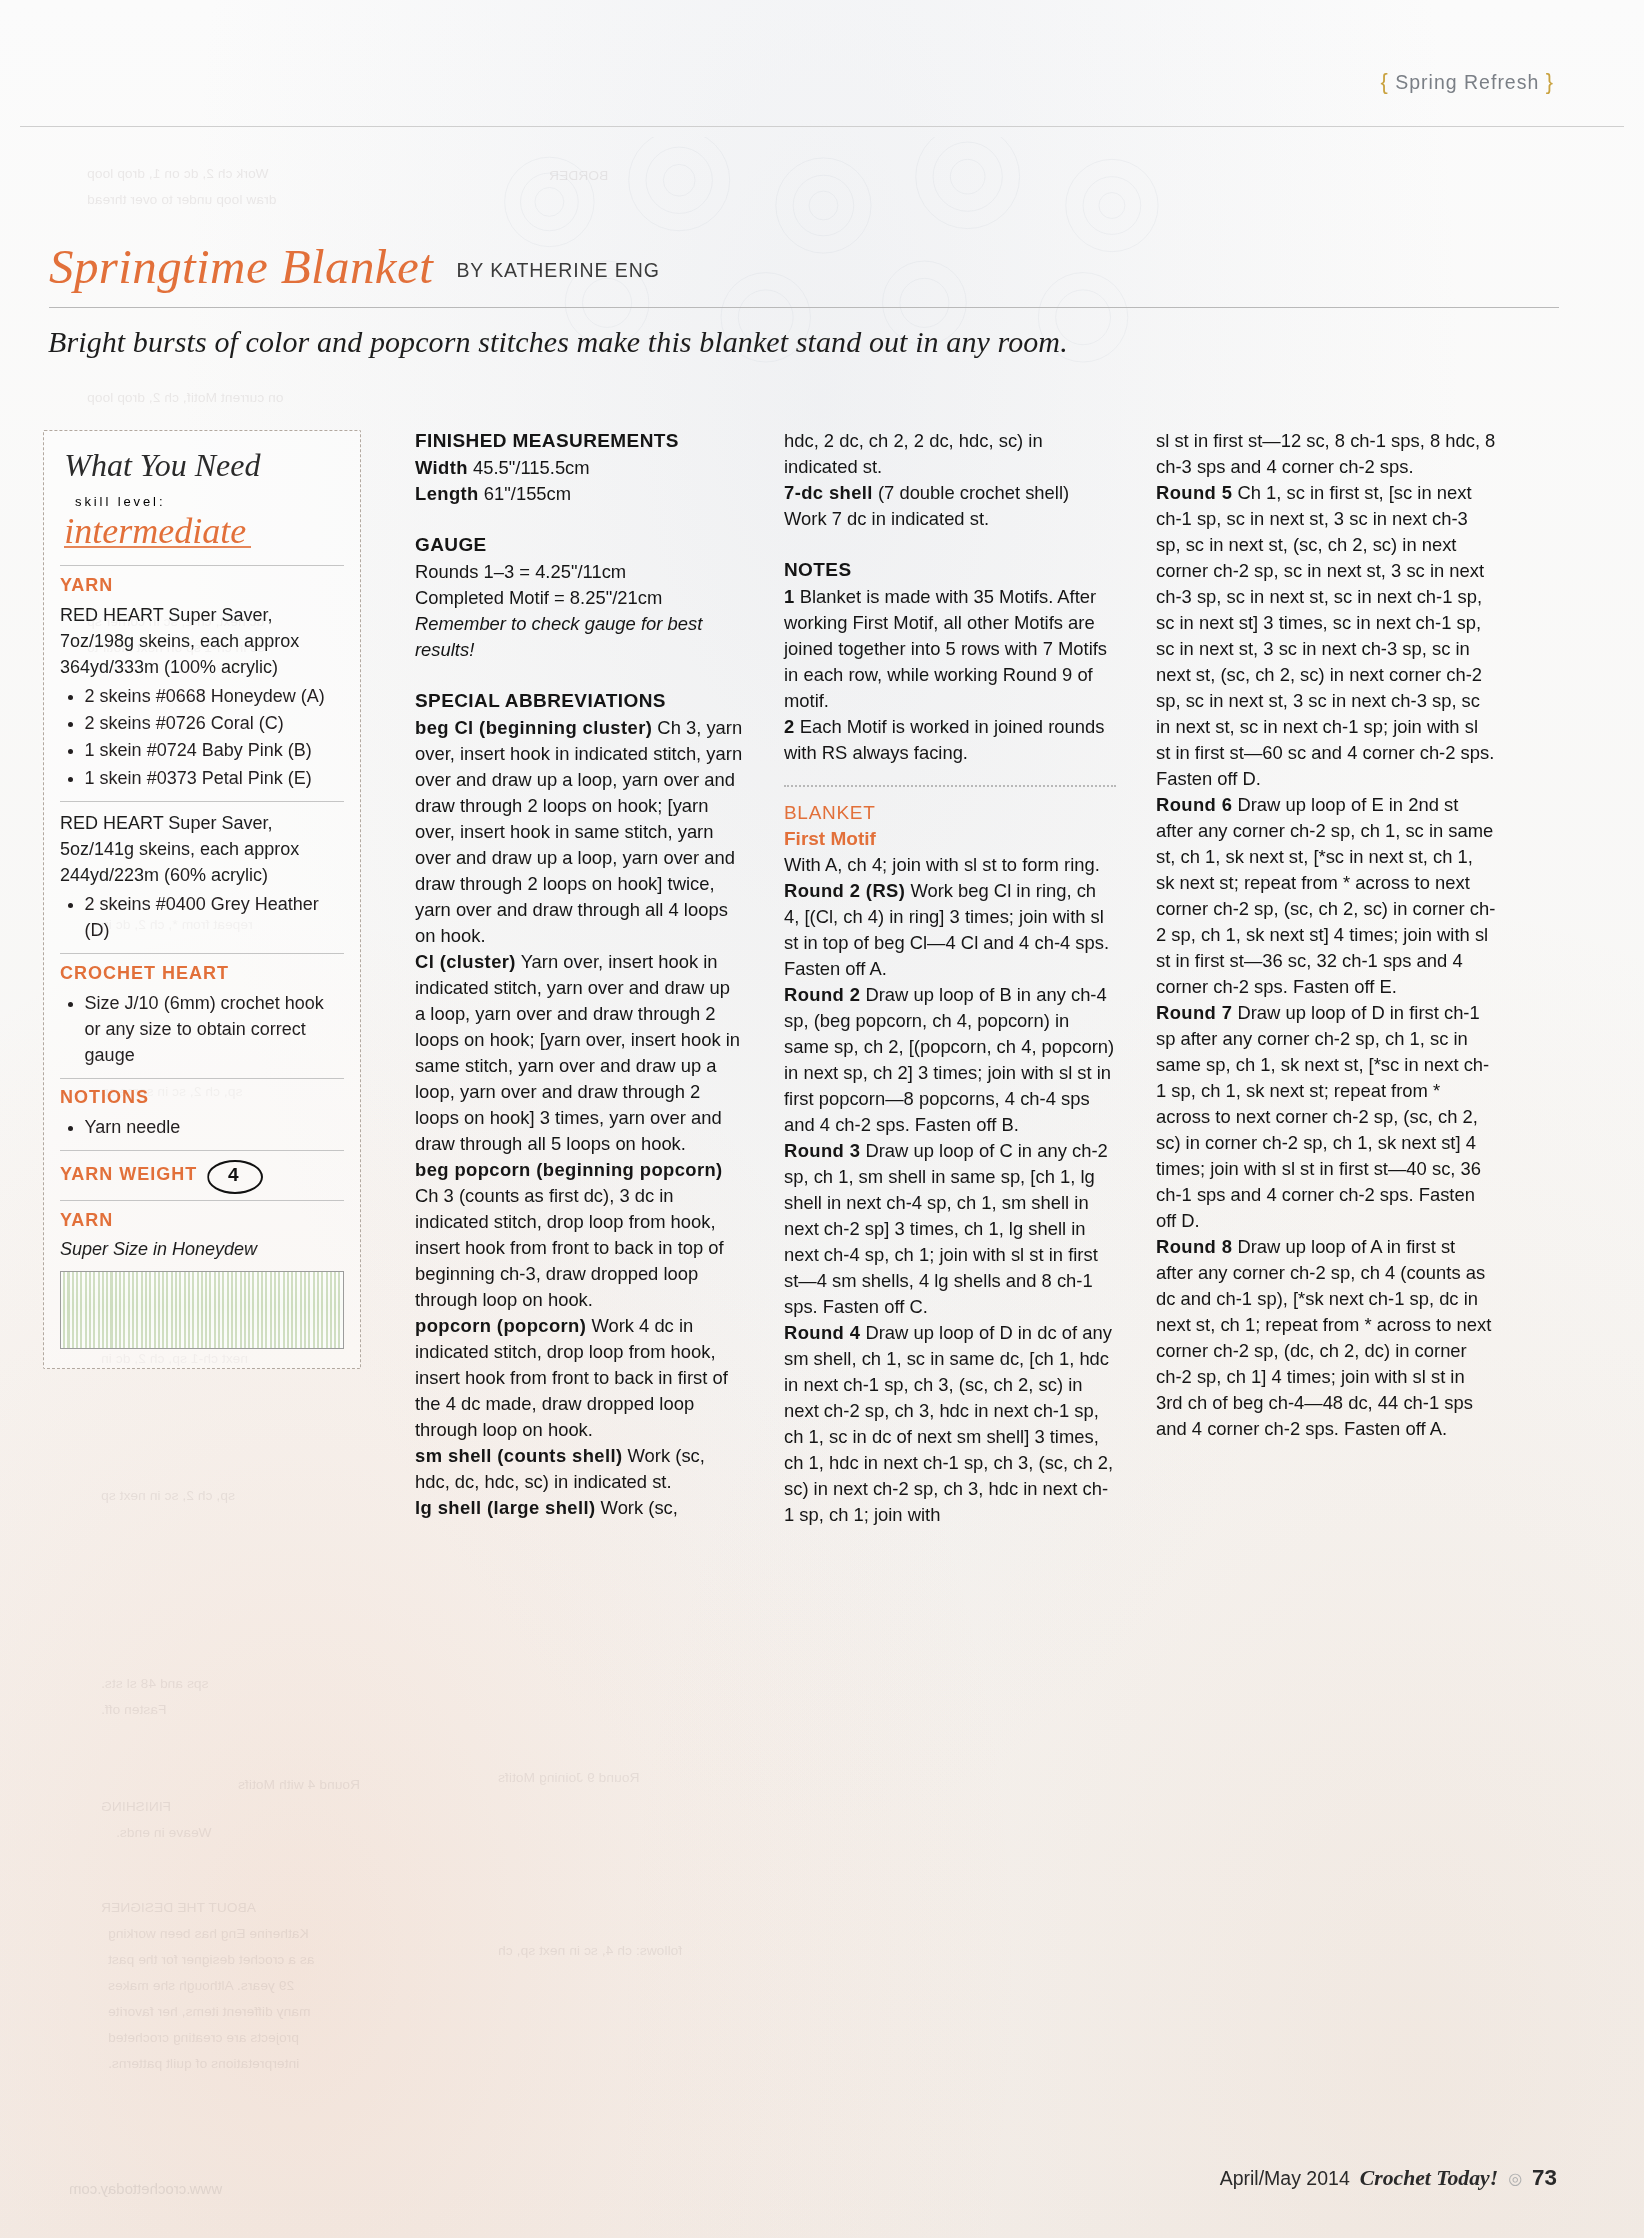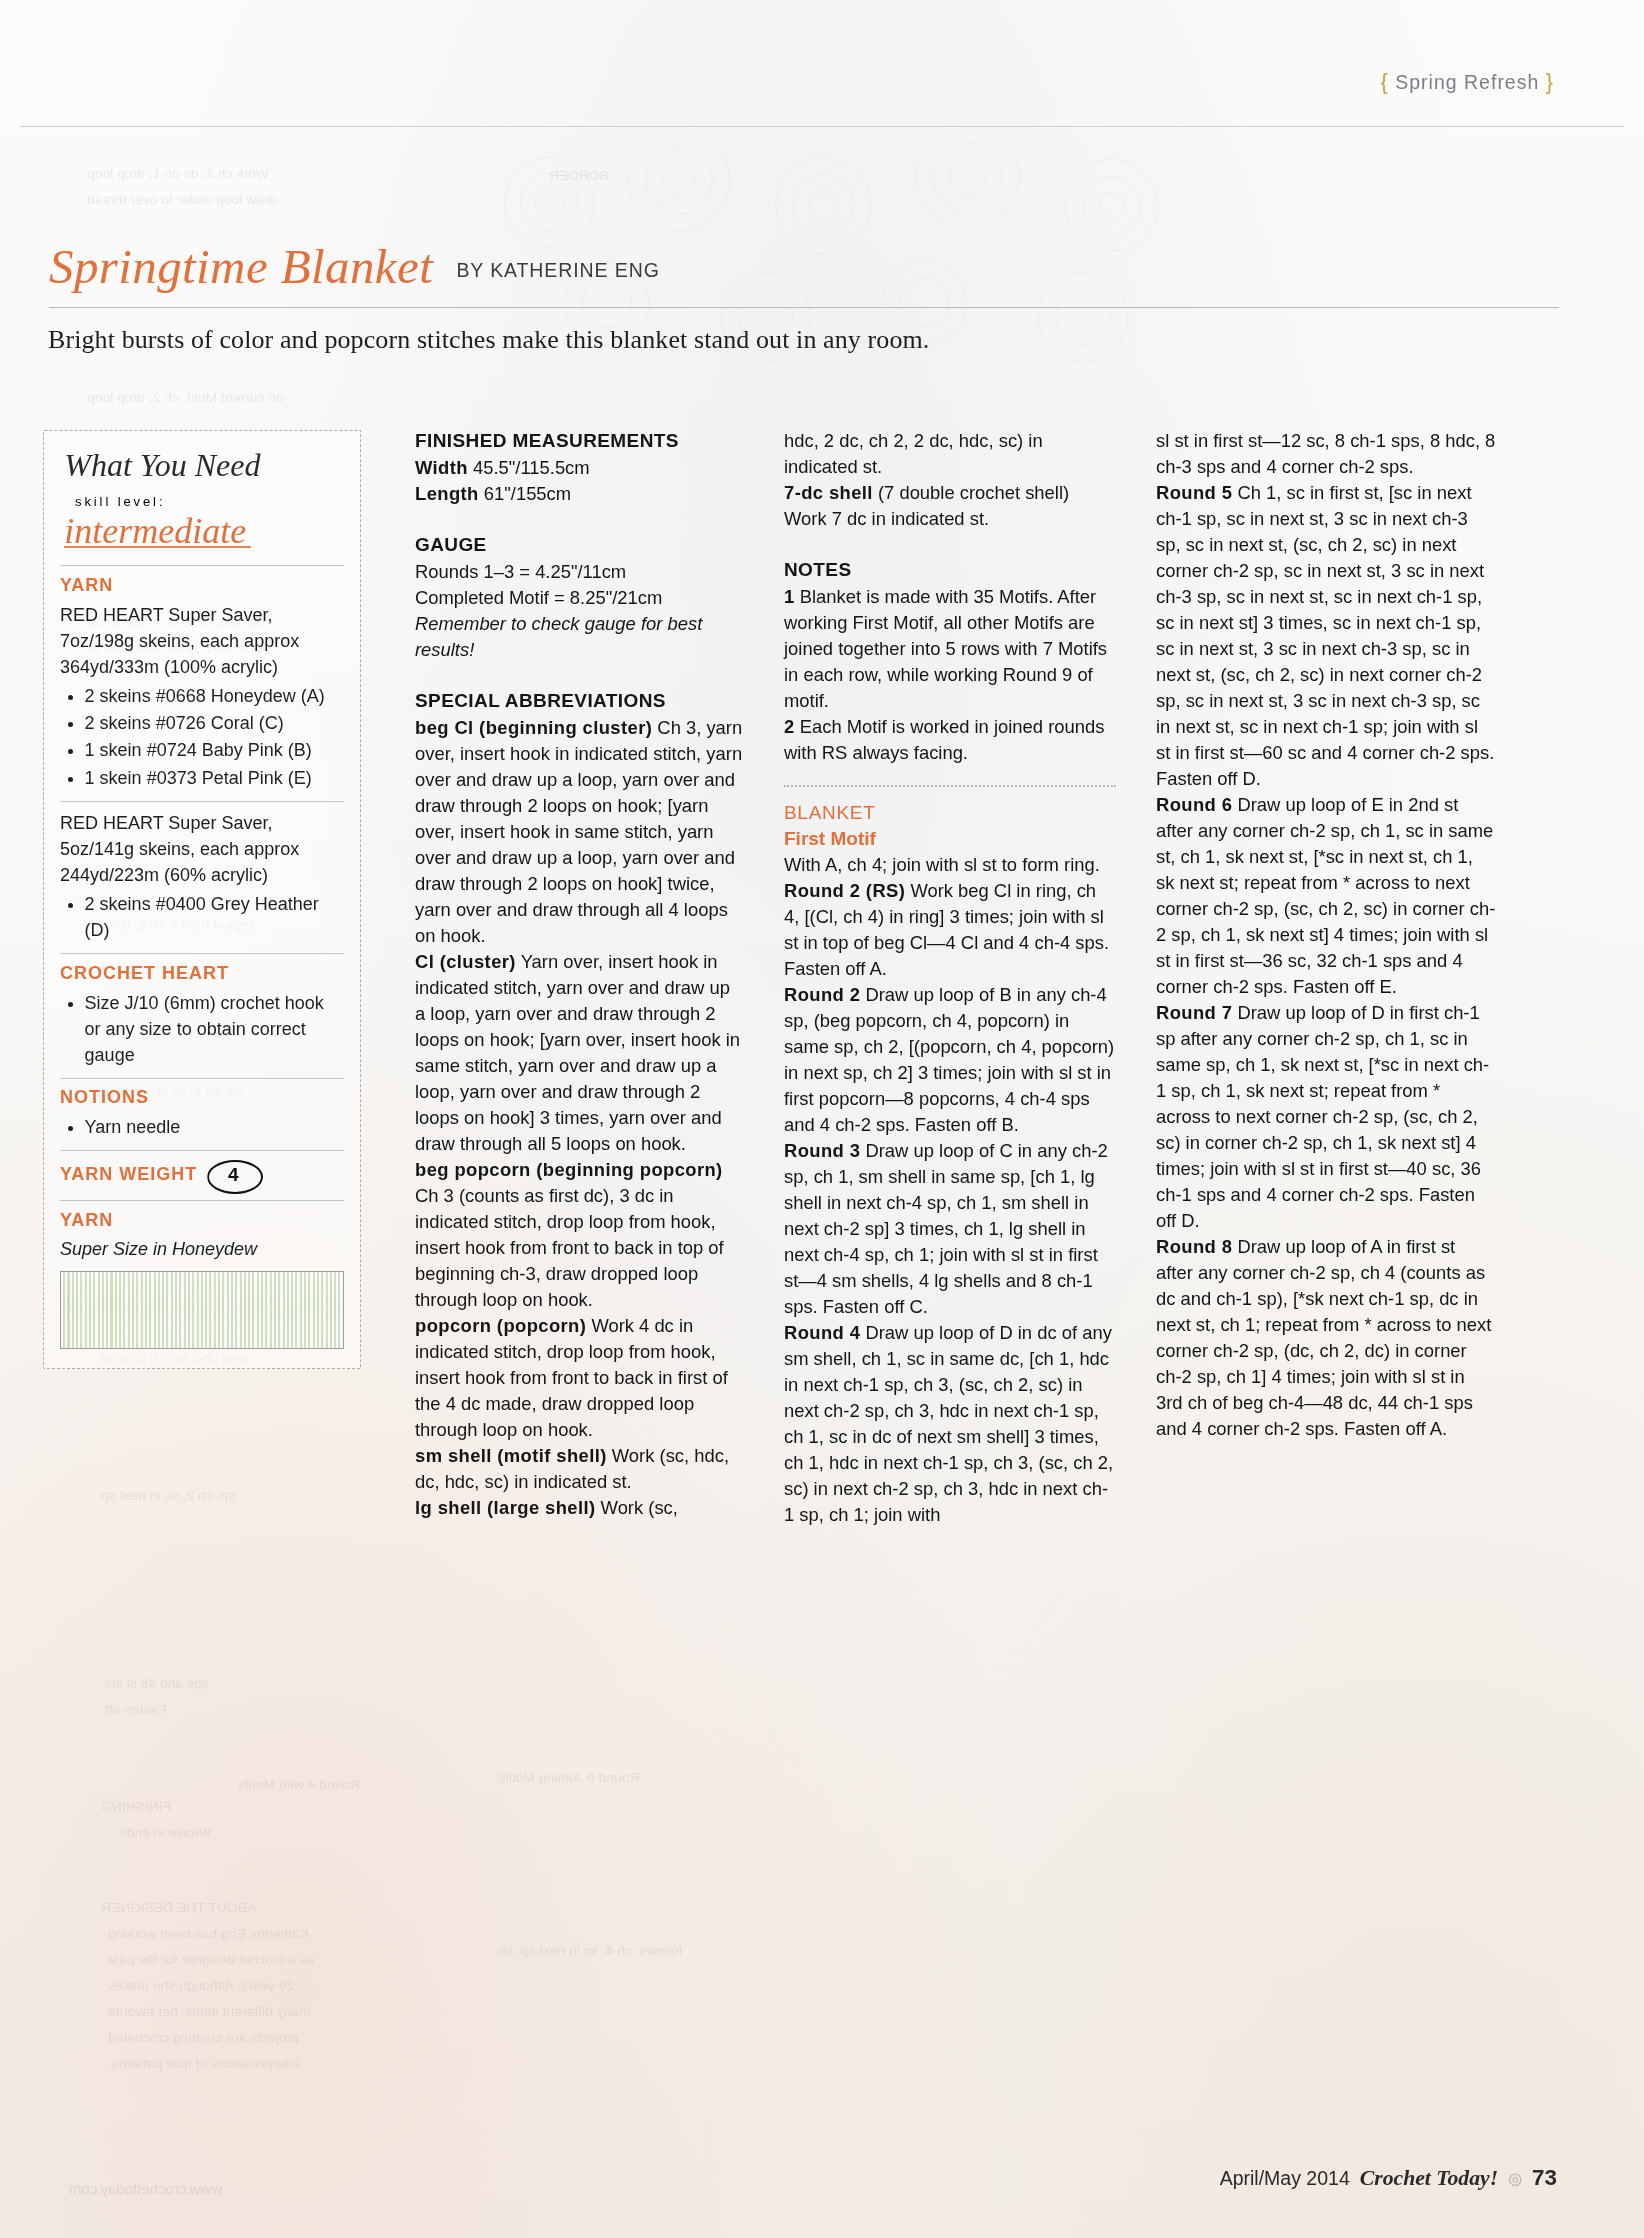--- a/index.html
+++ b/index.html
@@ -67,21 +67,22 @@
     vertical-align:baseline;
     position:relative;top:-5.8px;
   }
   .title-rule{
     position:absolute;top:307px;left:49px;right:85px;
     border-top:0.7px solid #b9b9b9;
   }
   .deck{
     position:absolute;top:325px;left:48px;right:79px;
     font-family:"Liberation Serif", serif;
-    font-size:26px;
+    font-style:italic;
+    font-size:30px;
     color:#1d1d1d;
     letter-spacing:0.1px;
   }
 
   
   .sidebar{
     position:absolute;left:43px;top:430px;width:318px;
     border:0.7px dashed #b3a9a0;
     border-radius:1.4px;
     padding:13px 16px 19px 16px;
@@ -308,21 +309,21 @@
   <p>Rounds 1–3 = 4.25"/11cm</p>
   <p>Completed Motif = 8.25"/21cm</p>
   <p class="it">Remember to check gauge for best results!</p>
 
   <div class="spacer"></div>
   <div class="ch-head">SPECIAL ABBREVIATIONS</div>
   <p><span class="ch">beg Cl (beginning cluster)</span><span> Ch 3, yarn over, insert hook in indicated stitch, yarn over and draw up a loop, yarn over and draw through 2 loops on hook; [yarn over, insert hook in same stitch, yarn over and draw up a loop, yarn over and draw through 2 loops on hook] twice, yarn over and draw through all 4 loops on hook.</span></p>
   <p><span class="ch">Cl (cluster)</span><span> Yarn over, insert hook in indicated stitch, yarn over and draw up a loop, yarn over and draw through 2 loops on hook; [yarn over, insert hook in same stitch, yarn over and draw up a loop, yarn over and draw through 2 loops on hook] 3 times, yarn over and draw through all 5 loops on hook.</span></p>
   <p><span class="ch">beg popcorn (beginning popcorn)</span><span> Ch 3 (counts as first dc), 3 dc in indicated stitch, drop loop from hook, insert hook from front to back in top of beginning ch-3, draw dropped loop through loop on hook.</span></p>
   <p><span class="ch">popcorn (popcorn)</span><span> Work 4 dc in indicated stitch, drop loop from hook, insert hook from front to back in first of the 4 dc made, draw dropped loop through loop on hook.</span></p>
-  <p><span class="ch">sm shell (motif shell)</span><span> Work (sc, hdc, dc, hdc, sc) in indicated st.</span></p>
+  <p><span class="ch">sm shell (counts shell)</span><span> Work (sc, hdc, dc, hdc, sc) in indicated st.</span></p>
   <p><span class="ch">lg shell (large shell)</span><span> Work (sc,</span></p>
 </div>
 
 <div class="col" id="col2">
   <p>hdc, 2 dc, ch 2, 2 dc, hdc, sc) in indicated st.</p>
   <p><span class="ch">7-dc shell</span><span> (7 double crochet shell) Work 7 dc in indicated st.</span></p>
 
   <div class="spacer"></div>
   <div class="ch-head">NOTES</div>
   <p><span class="ch">1</span><span> Blanket is made with 35 Motifs. After working First Motif, all other Motifs are joined together into 5 rows with 7 Motifs in each row, while working Round 9 of motif.</span></p>

